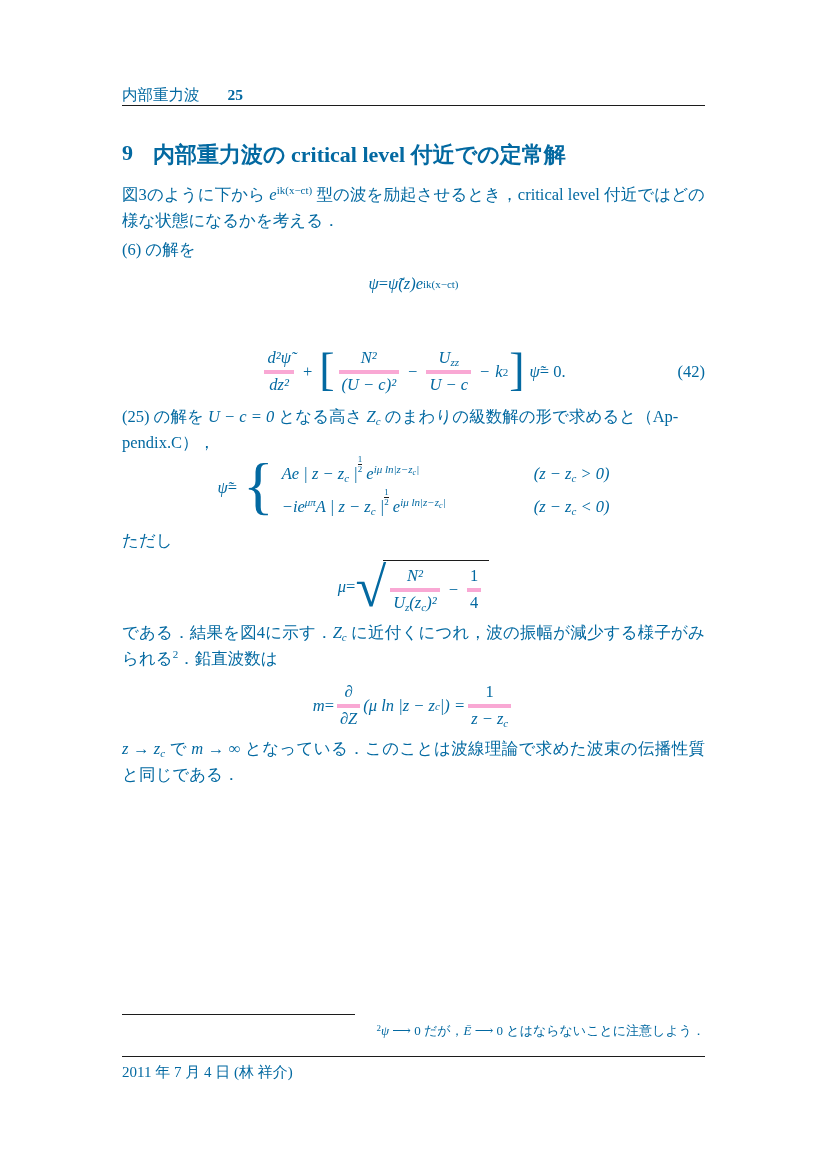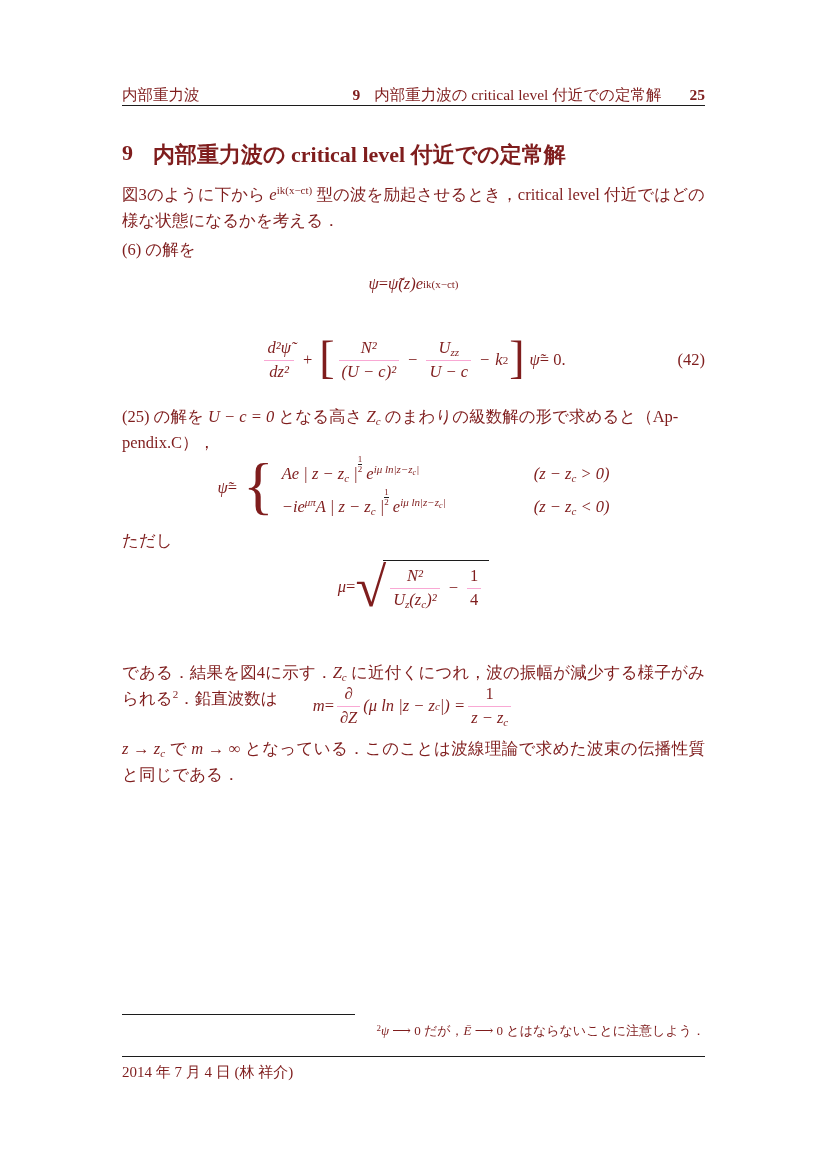--- a/index.html
+++ b/index.html
@@ -1,18 +1,18 @@
 <!DOCTYPE html>
 <html><head>
 <meta charset="utf-8">
 <style>
   html,body { margin:0; padding:0; background:#e8e8e8; }
   .page {
     position:relative; width:826px; height:1169px; margin:0 auto;
-    background:#ffffff; color:#7f1d1d;
+    background:#ffffff; color:#0369a1;
     font-family:"Liberation Serif","DejaVu Serif",serif;
     font-size:16.5px; overflow:hidden;
   }
   .abs { position:absolute; left:122px; width:583px; }
   .rule { position:absolute; left:122px; height:1px; background:#1c1c1c; }
 
   
   .runhead { top:85px; display:flex; align-items:baseline; font-size:15.5px; }
   .runhead .hl { flex:0 0 auto; }
   .runhead .hs { margin-left:auto; }
@@ -29,21 +29,21 @@
   .mi { font-style:italic; }
   sup { font-size:11px; line-height:0; vertical-align:6px; }
   sub { font-size:11px; line-height:0; vertical-align:-3px; }
   sup .nsub { font-size:8px; vertical-align:-2px; }
   sup .it, sub.it, .expgroup { font-style:italic; }
 
   
   .eq { display:flex; justify-content:center; align-items:center; }
   .frac { display:inline-block; text-align:center; margin:0 3px; line-height:1.25; }
   .frac .num { display:block; padding:0 3px 1px; }
-  .frac .den { display:block; border-top:1px solid #f9a8d4; padding:1px 3px 0; }
+  .frac .den { display:block; border-top:4px solid #f9a8d4; padding:1px 3px 0; }
   .bigdelim { font-size:46px; font-weight:400; line-height:0; margin:0 1px; position:relative; top:-2px; }
   .op { margin:0 6px; }
   .eqnum { position:absolute; right:0; top:50%; transform:translateY(-50%); }
 
   
   .cases { display:flex; justify-content:center; align-items:center; line-height:28px; }
   .brace { font-size:64px; font-weight:300; line-height:0; margin:0 8px 0 6px; position:relative; top:-2px; }
   .pwcol { display:flex; flex-direction:column; }
   .pwrow { display:flex; align-items:baseline;justify-content:space-between; }
   .pwmath { width:218px; }
@@ -63,21 +63,20 @@
   #foot-rule { top:1056px; width:583px; }
   .footer { top:1063px; display:flex; justify-content:space-between; font-size:15px; }
 </style>
 </head>
 <body>
 
 <div class="page">
 
   <div class="abs runhead">
     <span class="hl">内部重力波</span>
-    <span class="hs"><span class="hnum">9</span><span>内部重力波の critical level 付近での定常解</span></span>
     <span class="pg">25</span>
   </div>
   <div class="rule" id="head-rule"></div>
 
   <div class="abs sec" style="top:140px">
     <span class="snum">9</span>
     <span>内部重力波の critical level 付近での定常解</span>
   </div>
 
   <div class="abs body" style="top:182px">
@@ -89,21 +88,21 @@
   </div>
 
   <div class="abs eq" style="top:274px">
     <span class="mi">ψ</span>
       <span> = </span>
       <span class="mi">ψ̃(z)e</span>
       <sup class="it">ik(x−ct)</sup>
   </div>
 
 
-  <div class="abs eq" style="top:332px; height:56px;">
+  <div class="abs eq" style="top:344px; height:56px;">
     <span class="frac">
       <span class="num mi">d²ψ̃</span>
       <span class="den mi">dz²</span>
     </span>
     <span class="op">+</span>
     <span class="bigdelim">[</span>
     <span class="frac">
       <span class="num mi">N²</span>
       <span class="den mi">(U − c)²</span>
     </span>
@@ -158,21 +157,21 @@
         </span>
         <span class="op">−</span>
         <span class="frac">
           <span class="num">1</span>
           <span class="den">4</span>
         </span>
       </span>
     </span>
   </div>
 
-  <div class="abs body" style="top:660px">
+  <div class="abs body" style="top:620px">
     <span>である．結果を図4に示す．</span><span class="mi">Z</span><sub class="it">c</sub><span> に近付くにつれ，波の振幅が減少する様子がみられる</span><sup>2</sup><span>．鉛直波数は</span>
   </div>
 
   <div class="abs eq" style="top:682px; height:48px;">
     <span class="mi">m</span>
       <span> = </span>
     <span class="frac">
       <span class="num mi">∂</span>
       <span class="den mi">∂Z</span>
     </span>
@@ -189,16 +188,16 @@
     <span class="mi">z → z</span><sub class="it">c</sub><span> で </span><span class="mi">m → ∞</span><span> となっている．このことは波線理論で求めた波束の伝播性質と同じである．</span>
   </div>
 
   <div class="rule" id="fn-rule"></div>
   <div class="abs footnote">
     <sup>2</sup><span class="mi">ψ</span><span> ⟶ 0 だが，</span><span class="mi">Ē</span><span> ⟶ 0 とはならないことに注意しよう．</span>
   </div>
 
   <div class="rule" id="foot-rule"></div>
   <div class="abs footer">
-    <span>2014 年 7 月 4 日 (林 祥介)</span>
+    <span>2011 年 7 月 4 日 (林 祥介)</span>
   </div>
 
 </div>
 
 </body></html>

